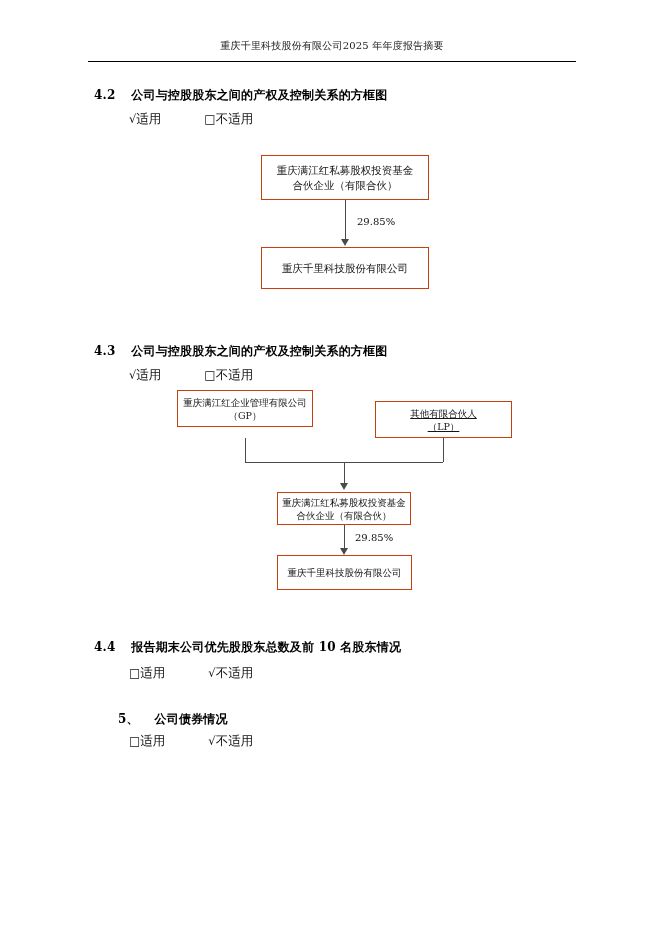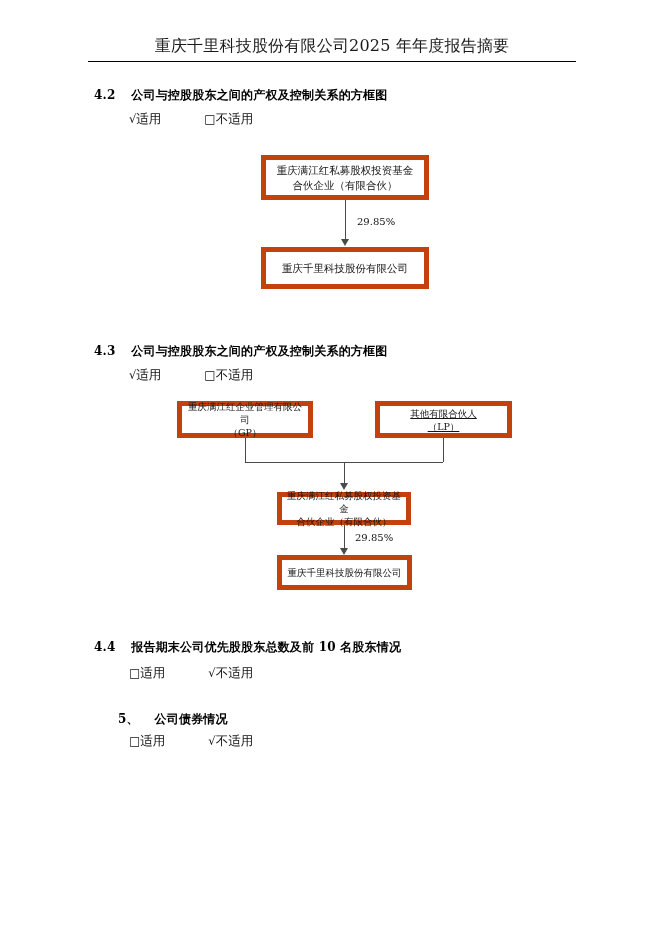--- a/index.html
+++ b/index.html
@@ -17,21 +17,21 @@
     overflow: hidden;
   }
 
   
   .page-header {
     position: absolute;
     left: 88px;
     top: 38px;
     width: 488px;
     text-align: center;
-    font-size: 16px;
+    font-size: 10px;
     line-height: 16px;
     color: #1a1a1a;
     letter-spacing: 0.2px;
   }
   .header-rule {
     position: absolute;
     left: 88px;
     top: 61px;
     width: 488px;
     height: 0;
@@ -56,21 +56,21 @@
   }
   .option-row .opt { display: inline-block; margin-left: 34px; }
   .option-row .gap { display: inline-block; width: 9px; }
   .mark-check { font-size: 11.5px; }
   .mark-box { font-size: 12px; }
 
   
   .diagram { position: absolute; }
   .node {
     position: absolute;
-    border: 5px solid #c2410c;
+    border: 1px solid #c2410c;
     background: #ffffff;
     display: flex;
     align-items: center;
     justify-content: center;
     text-align: center;
     font-size: 10.5px;
     line-height: 15px;
     color: #151515;
     padding: 2px 4px;
   }
@@ -137,21 +137,21 @@
 <div class="section-heading" style="left:94px; top:342px;">
   <span>4.3</span>
   <span style="display:inline-block;width:7px;"></span>
   <span>公司与控股股东之间的产权及控制关系的方框图</span>
 </div>
 <div class="option-row" style="left:95px; top:366px;">
   <span class="opt"><span class="mark-check">√</span><span>适用</span></span><span class="gap"></span><span class="opt"><span class="mark-box">□</span><span>不适用</span></span>
 </div>
 
 <div class="diagram">
-  <div class="node small" style="left:177px; top:401px; width:136px; height:37px;">
+  <div class="node small" style="left:177px; top:390px; width:136px; height:37px;">
     <span class="node-text">重庆满江红企业管理有限公司
 （GP）</span>
   </div>
   <div class="node small" style="left:375px; top:401px; width:137px; height:37px;text-decoration:underline;">
     <span class="node-text">其他有限合伙人
 （LP）</span>
   </div>
 
   <div class="vline" style="left:245px; top:438px; height:24px;"></div>
   <div class="vline" style="left:443px; top:438px; height:24px;"></div>

